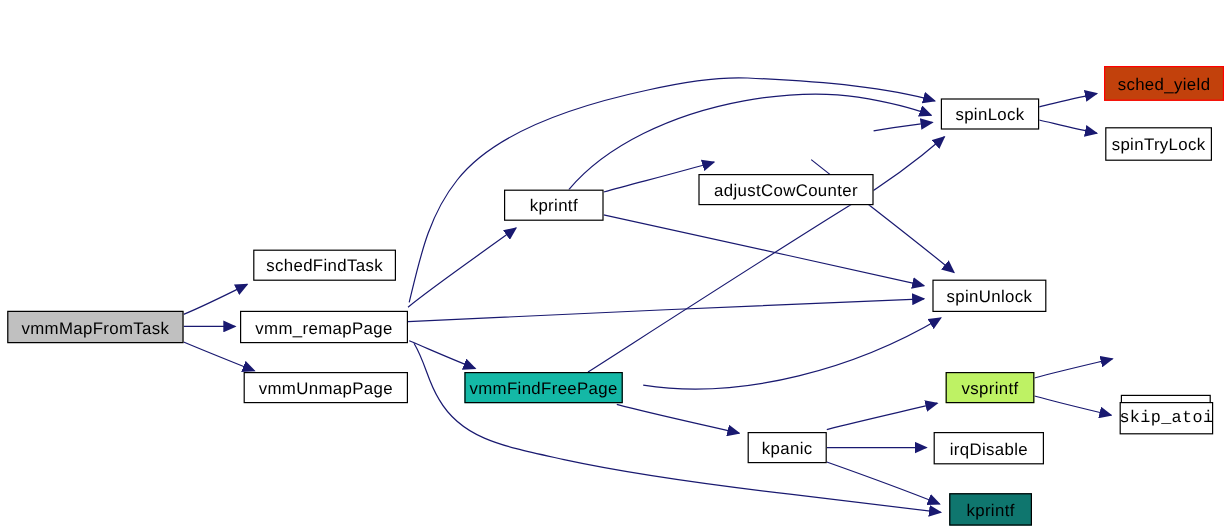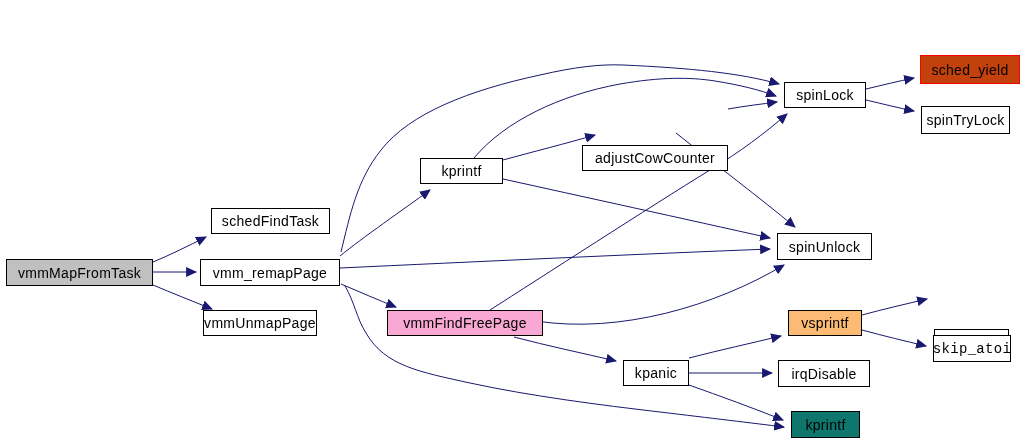--- a/index.html
+++ b/index.html
@@ -78,48 +78,48 @@
   <div id="nodes">
       <div class="node" style="left: 6px; top: 259px; width: 147px; height: 27px; background: rgb(192, 192, 192); border-color: rgb(0, 0, 0);">
         <span>vmmMapFromTask</span>
       </div>
       <div class="node" style="left: 211px; top: 208px; width: 119px; height: 26px; background: rgb(255, 255, 255); border-color: rgb(0, 0, 0);">
         <span>schedFindTask</span>
       </div>
       <div class="node" style="left: 200px; top: 259px; width: 140px; height: 27px; background: rgb(255, 255, 255); border-color: rgb(0, 0, 0); text-align: right;">
         <span>vmm_remapPage</span>
       </div>
-      <div class="node" style="left: 203px; top: 310px; width: 114px; height: 26px; background: rgb(255, 255, 255); border-color: rgb(0, 0, 0);">
+      <div class="node" style="left: 203px; top: 310px; width: 137px; height: 26px; background: rgb(255, 255, 255); border-color: rgb(0, 0, 0);">
         <span>vmmUnmapPage</span>
       </div>
       <div class="node" style="left: 420px; top: 158px; width: 83px; height: 26px; background: rgb(255, 255, 255); border-color: rgb(0, 0, 0);">
         <span>kprintf</span>
       </div>
       <div class="node" style="left: 582px; top: 107px; width: 146px; height: 26px; background: rgb(255, 255, 255); border-color: rgb(0, 0, 0); margin-top: 38px;">
         <span>adjustCowCounter</span>
       </div>
       <div class="node" style="left: 784px; top: 82px; width: 82px; height: 26px; background: rgb(255, 255, 255); border-color: rgb(0, 0, 0);">
         <span>spinLock</span>
       </div>
       <div class="node" style="left: 920px; top: 55px; width: 100px; height: 29px; background: #c2410c; border-color: rgb(255, 0, 0);">
         <span>sched_yield</span>
       </div>
       <div class="node" style="left: 921px; top: 106px; width: 89px; height: 28px; background: rgb(255, 255, 255); border-color: rgb(0, 0, 0);">
         <span>spinTryLock</span>
       </div>
       <div class="node" style="left: 777px; top: 233px; width: 95px; height: 27px; background: rgb(255, 255, 255); border-color: rgb(0, 0, 0);">
         <span>spinUnlock</span>
       </div>
-      <div class="node" style="left: 387px; top: 310px; width: 156px; height: 26px; background: #f9a8d4; border-color: rgb(0, 0, 0);">
+      <div class="node" style="left: 387px; top: 310px; width: 132px; height: 26px; background: #14b8a6; border-color: rgb(0, 0, 0);">
         <span>vmmFindFreePage</span>
       </div>
       <div class="node" style="left: 623px; top: 360px; width: 66px; height: 26px; background: rgb(255, 255, 255); border-color: rgb(0, 0, 0);">
         <span>kpanic</span>
       </div>
-      <div class="node" style="left: 788px; top: 310px; width: 74px; height: 26px; background: #fdba74; border-color: rgb(0, 0, 0);">
+      <div class="node" style="left: 788px; top: 310px; width: 74px; height: 26px; background: #bef264; border-color: rgb(0, 0, 0);">
         <span>vsprintf</span>
       </div>
       <div class="node" style="left: 934px; top: 284px; width: 75px; height: 27px; background: rgb(255, 255, 255); border-color: rgb(0, 0, 0); margin-top: 45px;">
         <span>number</span>
       </div>
       <div class="node" style="left: 933px; top: 335px; width: 78px; height: 27px; background: rgb(255, 255, 255); border-color: rgb(0, 0, 0); font-family: Liberation Mono, monospace;">
         <span>skip_atoi</span>
       </div>
       <div class="node" style="left: 778px; top: 360px; width: 92px; height: 27px; background: rgb(255, 255, 255); border-color: rgb(0, 0, 0);">
         <span>irqDisable</span>

